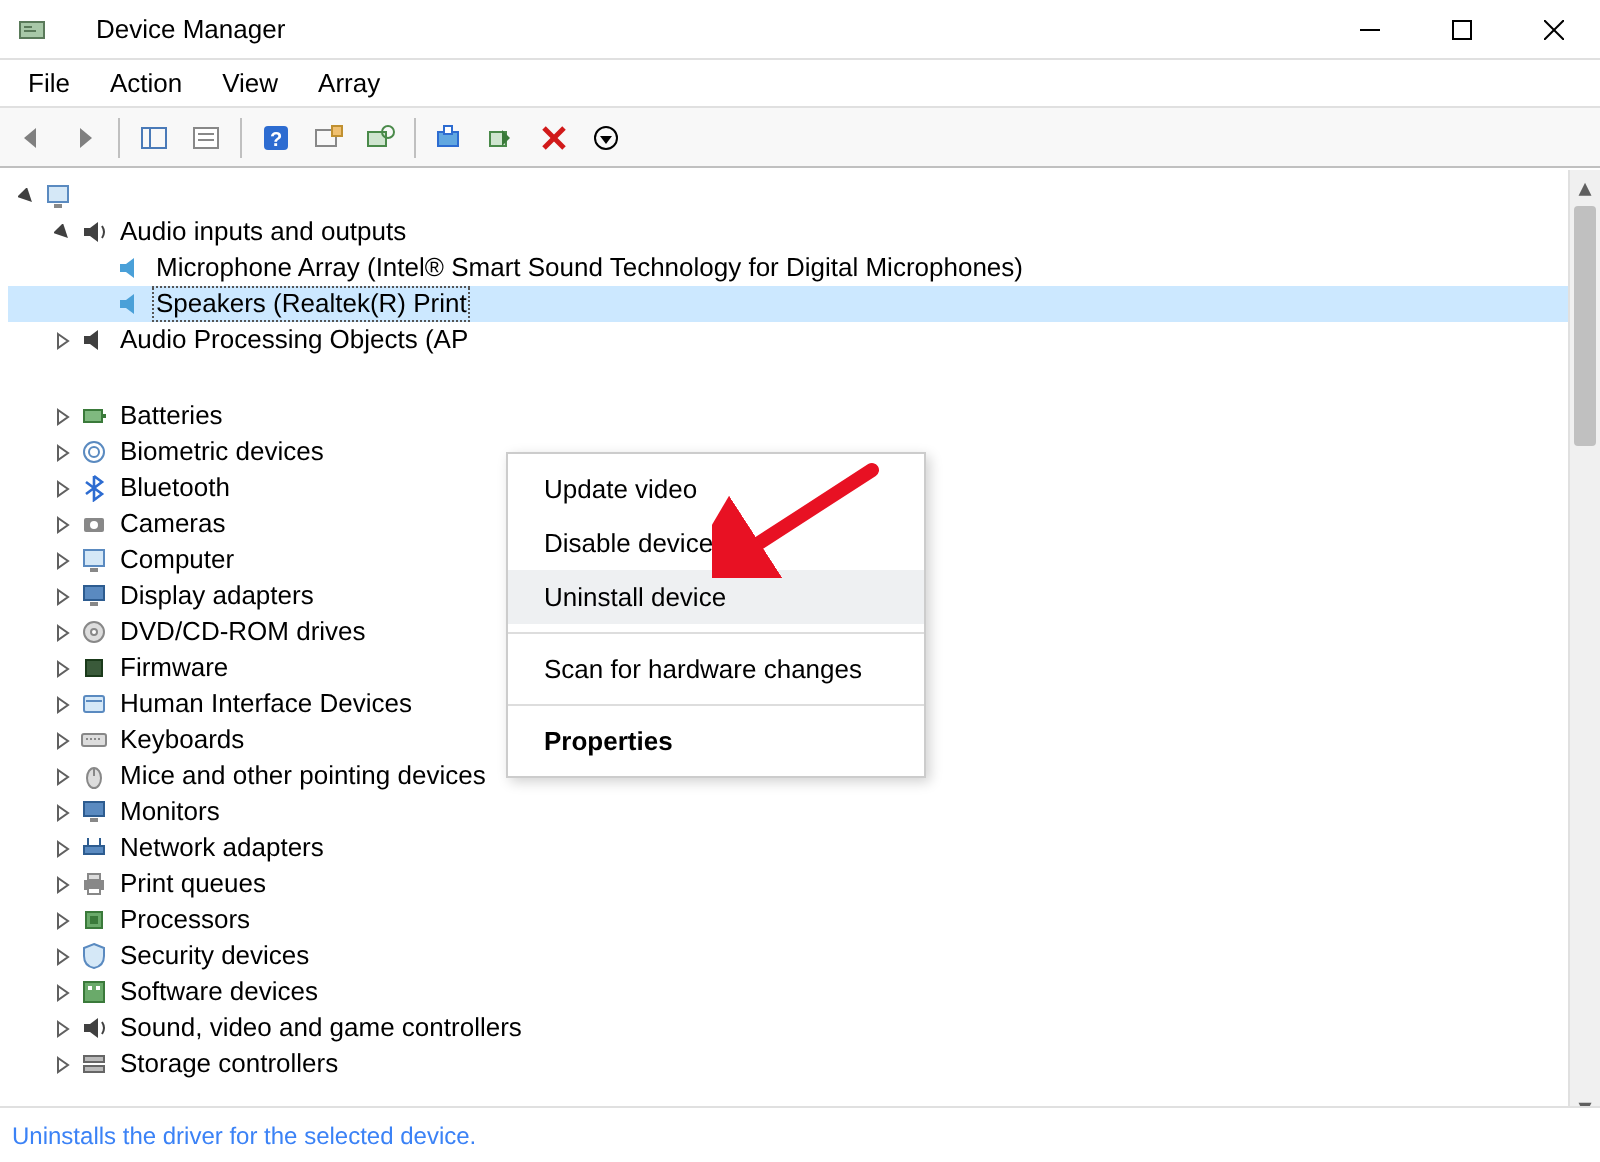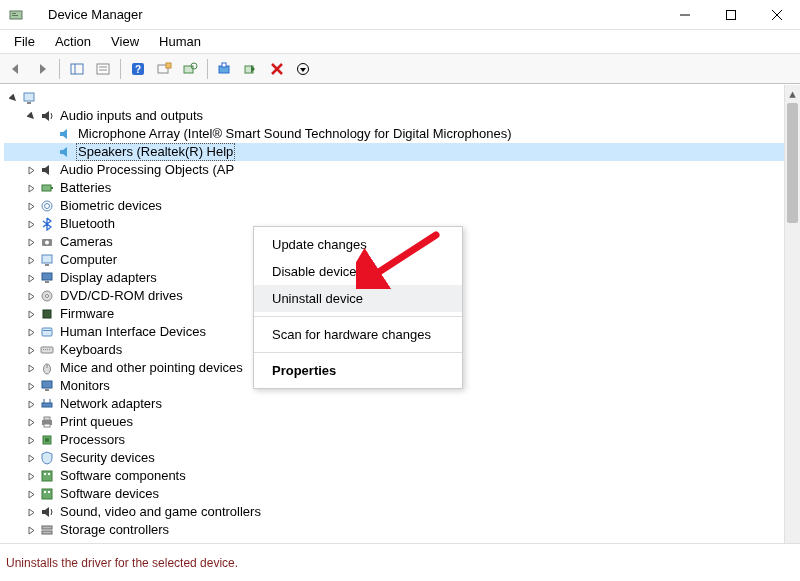--- a/index.html
+++ b/index.html
@@ -102,24 +102,24 @@
     width: 16px; height: 16px;
     display: inline-flex; align-items: center; justify-content: center;
     margin: 0 3px 0 1px;
   }
   .lbl { padding: 0 2px; }
 
   
   .statusbar {
     position: absolute;
     bottom: 0; left: 0; right: 0;
-    height: 38px;
+    height: 28px;
     padding: 2px 6px;
     font-size: 12px;
-    color: #7f1d1d;
+    color: #3b82f6;
     border-top: 1px solid #e0e0e0;
     background: #fff;
     display: flex;
     align-items: center;
   }
 
   
   .ctxmenu {
     position: absolute;
     left: 253px;
@@ -203,21 +203,21 @@
           <line x1="10" y1="0" x2="0" y2="10" stroke="#000" stroke-width="1"></line>
         </svg>
     </div>
   </div>
 </div>
 
 <div class="menubar">
   <div class="menuitem">File</div>
   <div class="menuitem">Action</div>
   <div class="menuitem">View</div>
-  <div class="menuitem">Human</div>
+  <div class="menuitem">Array</div>
 </div>
 
 <div class="toolbar">
   <div class="tbtn">
     <svg width="16" height="14">
         <polygon points="10,2 4,7 10,12" fill="#808080"></polygon>
       </svg>
   </div>
   <div class="tbtn">
     <svg width="16" height="14">
@@ -326,38 +326,38 @@
       <span class="lbl">Microphone Array (Intel® Smart Sound Technology for Digital Microphones)</span>
     </div>
 
     <div class="node selected" style="padding-left:38px">
       <span class="exp none"></span>
       <span class="ico">
         <svg width="14" height="14">
             <polygon points="2,5 5,5 9,2 9,12 5,9 2,9" fill="#4aa0d8"></polygon>
           </svg>
       </span>
-      <span class="lbl">Speakers (Realtek(R) Help</span>
+      <span class="lbl">Speakers (Realtek(R) Print</span>
     </div>
 
     <div id="categories">
         <div class="node" style="padding-left: 20px;">
           <span class="exp">
             <svg width="9" height="9">
               <polygon points="2,1 7,4.5 2,8" fill="none" stroke="#606060"></polygon>
             </svg>
           </span>
           <span class="ico">
             <svg width="14" height="14">
               <polygon points="2,5 5,5 9,2 9,12 5,9 2,9" fill="#404040"></polygon>
             </svg>
           </span>
           <span class="lbl">Audio Processing Objects (AP</span>
         </div>
-        <div class="node" style="padding-left: 20px;">
+        <div class="node" style="padding-left: 20px; margin-top: 20px;">
           <span class="exp">
             <svg width="9" height="9">
               <polygon points="2,1 7,4.5 2,8" fill="none" stroke="#606060"></polygon>
             </svg>
           </span>
           <span class="ico">
             <svg width="14" height="14">
               <rect x="2" y="4" width="9" height="6" fill="#7fb97f" stroke="#3a7a3a"></rect>
               <rect x="11" y="6" width="2" height="2" fill="#3a7a3a"></rect>
             </svg>
@@ -582,35 +582,20 @@
               <polygon points="2,1 7,4.5 2,8" fill="none" stroke="#606060"></polygon>
             </svg>
           </span>
           <span class="ico">
             <svg width="14" height="14">
               <rect x="2" y="2" width="10" height="10" fill="#6aaa6a" stroke="#3a7a3a"></rect>
               <rect x="4" y="4" width="2" height="2" fill="#fff"></rect>
               <rect x="8" y="4" width="2" height="2" fill="#fff"></rect>
             </svg>
           </span>
-          <span class="lbl">Software components</span>
-        </div>
-        <div class="node" style="padding-left: 20px;">
-          <span class="exp">
-            <svg width="9" height="9">
-              <polygon points="2,1 7,4.5 2,8" fill="none" stroke="#606060"></polygon>
-            </svg>
-          </span>
-          <span class="ico">
-            <svg width="14" height="14">
-              <rect x="2" y="2" width="10" height="10" fill="#6aaa6a" stroke="#3a7a3a"></rect>
-              <rect x="4" y="4" width="2" height="2" fill="#fff"></rect>
-              <rect x="8" y="4" width="2" height="2" fill="#fff"></rect>
-            </svg>
-          </span>
           <span class="lbl">Software devices</span>
         </div>
         <div class="node" style="padding-left: 20px;">
           <span class="exp">
             <svg width="9" height="9">
               <polygon points="2,1 7,4.5 2,8" fill="none" stroke="#606060"></polygon>
             </svg>
           </span>
           <span class="ico">
             <svg width="14" height="14">
@@ -638,21 +623,21 @@
 
   </div>
 
   <div class="scrollbar-stub">
     <div class="scrollbar-arrow up">▴</div>
     <div class="scrollbar-thumb" style="top:18px"></div>
     <div class="scrollbar-arrow down">▾</div>
   </div>
 
   <div class="ctxmenu">
-    <div class="ctxitem">Update changes</div>
+    <div class="ctxitem">Update video</div>
     <div class="ctxitem">Disable device</div>
     <div class="ctxitem highlight">Uninstall device</div>
     <div class="ctxsep"></div>
     <div class="ctxitem">Scan for hardware changes</div>
     <div class="ctxsep"></div>
     <div class="ctxitem bold">Properties</div>
   </div>
 
   <svg class="arrow" width="90" height="60">
     <defs>

